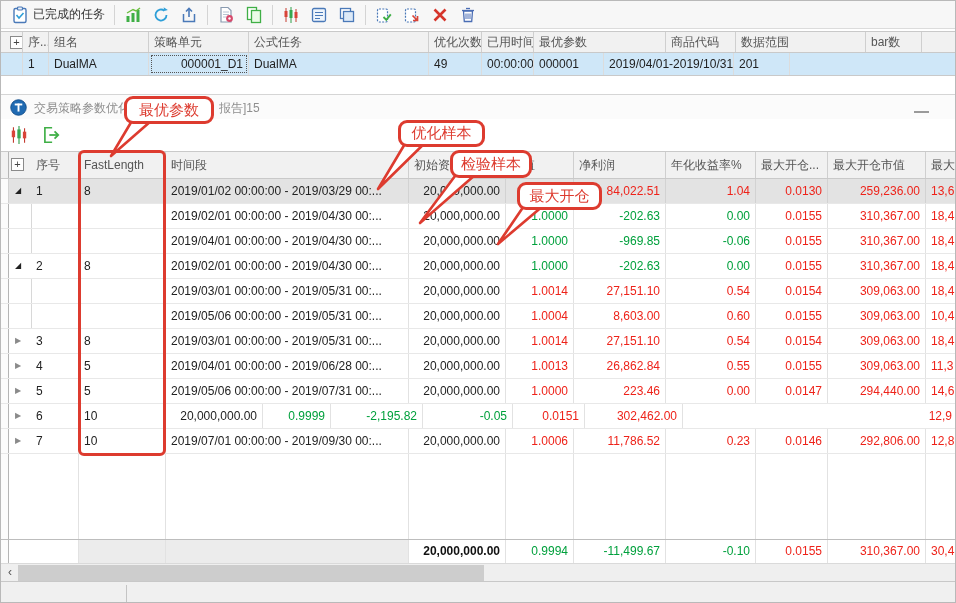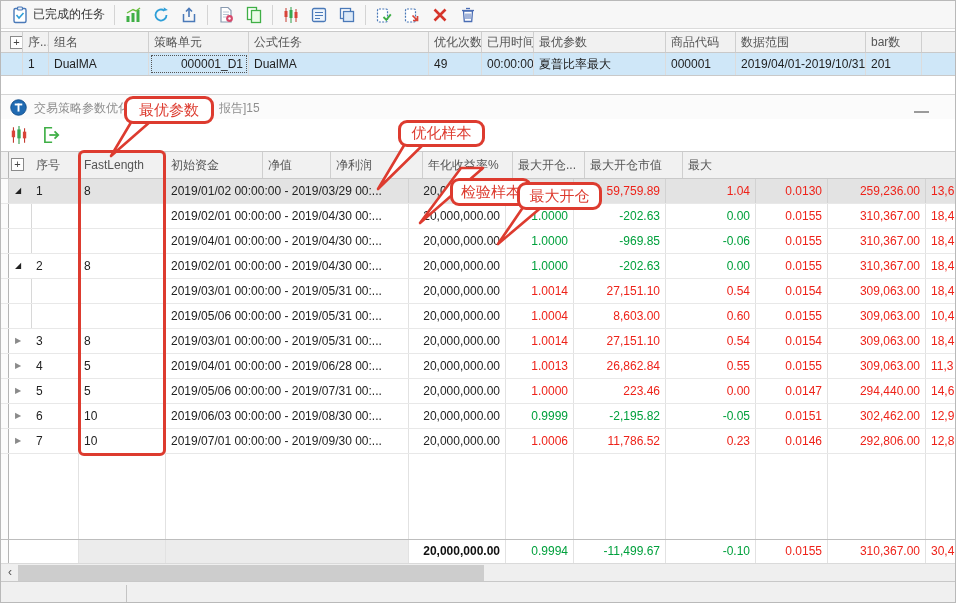--- a/index.html
+++ b/index.html
@@ -87,21 +87,21 @@
 
   
   .ann-svg { position:absolute; left:0; top:0; width:956px; height:603px; pointer-events:none; z-index:18; }
   .redbox { position:absolute; left:77px; top:149px; width:88px; height:306px;
             border:3px solid #dd3b2f; border-radius:6px; z-index:19; pointer-events:none; }
   .callout { position:absolute; background:#fff; border:3px solid #dd3b2f; border-radius:9px;
              color:#dd3b2f; font-size:15px; display:flex; align-items:center; justify-content:center;
              z-index:20; pointer-events:none; white-space:nowrap; }
   .co-best{ left:123px; top:95px;  width:90px; height:28px; }
   .co-opt { left:397px; top:119px; width:87px; height:27px; }
-  .co-tst { left:449px; top:149px; width:82px; height:28px;margin-top:28px; }
+  .co-tst { left:449px; top:149px; width:82px; height:28px; }
   .co-ext { left:516px; top:181px; width:85px; height:28px; }
 </style>
 </head>
 <body>
 
 <div class="app">
 
   <div class="toolbar">
     <div class="tbtn">
       <span>
@@ -243,21 +243,20 @@
       <div class="hcell w-t11"></div>
     </div>
     <div class="drow">
       <div class="dcell w-t0"></div>
       <div class="dcell w-t1">1</div>
       <div class="dcell w-t2">DualMA</div>
       <div class="dcell w-t3 focuscell">000001_D1</div>
       <div class="dcell w-t4">DualMA</div>
       <div class="dcell w-t5">49</div>
       <div class="dcell w-t6">00:00:00</div>
-      <div class="dcell w-t7">夏普比率最大</div>
       <div class="dcell w-t8">000001</div>
       <div class="dcell w-t9">2019/04/01-2019/10/31</div>
       <div class="dcell w-t10">201</div>
       <div class="dcell w-t11"></div>
     </div>
   </div>
 
   <div class="win-title">
     <span class="logo"><svg viewBox="0 0 18 18">
           <circle cx="9" cy="9" r="8.2" fill="#1f6ab2"></circle>
@@ -290,39 +289,40 @@
       </span>
   </div>
 
   <div class="g-head">
     <div class="cell c-gut"></div>
     <div class="cell c-tg">
         <div class="plusbox" style="margin:6px 0 0 2px;">+</div>
       </div>
     <div class="cell c-seq">序号</div>
     <div class="cell c-fast">FastLength</div>
+    <div class="cell c-per">时间段</div>
     <div class="cell c-cap">初始资金</div>
     <div class="cell c-nav">净值</div>
     <div class="cell c-prf">净利润</div>
     <div class="cell c-ann">年化收益率%</div>
     <div class="cell c-opn">最大开仓...</div>
     <div class="cell c-mkt">最大开仓市值</div>
     <div class="cell c-tail">最大</div>
   </div>
 
   <div class="g-body">
       <div class="grow sel">
       <div class="cell c-gut"></div>
       <div class="cell c-tg">◢</div>
       <div class="cell c-seq">1</div>
       <div class="cell c-fast">8</div>
       <div class="cell c-per">2019/01/02 00:00:00 - 2019/03/29 00:...</div>
       <div class="cell c-cap num">20,000,000.00</div>
       <div class="cell c-nav num red"></div>
-      <div class="cell c-prf num red">59,759.89</div>
+      <div class="cell c-prf num red">84,022.51</div>
       <div class="cell c-ann num red">1.04</div>
       <div class="cell c-opn num red">0.0130</div>
       <div class="cell c-mkt num red">259,236.00</div>
       <div class="cell c-tail num red">13,6</div>
     </div>
       <div class="grow sub">
       <div class="cell c-gut"></div>
       <div class="cell c-tg"></div>
       <div class="cell c-seq"></div>
       <div class="cell c-fast"></div>
@@ -431,21 +431,20 @@
       <div class="cell c-ann num red">0.00</div>
       <div class="cell c-opn num red">0.0147</div>
       <div class="cell c-mkt num red">294,440.00</div>
       <div class="cell c-tail num red">14,6</div>
     </div>
       <div class="grow">
       <div class="cell c-gut"></div>
       <div class="cell c-tg dim">▶</div>
       <div class="cell c-seq">6</div>
       <div class="cell c-fast">10</div>
-      <div class="cell c-per">2019/06/03 00:00:00 - 2019/08/30 00:...</div>
       <div class="cell c-cap num">20,000,000.00</div>
       <div class="cell c-nav num green">0.9999</div>
       <div class="cell c-prf num green">-2,195.82</div>
       <div class="cell c-ann num green">-0.05</div>
       <div class="cell c-opn num red">0.0151</div>
       <div class="cell c-mkt num red">302,462.00</div>
       <div class="cell c-tail num red">12,9</div>
     </div>
       <div class="grow">
       <div class="cell c-gut"></div>

